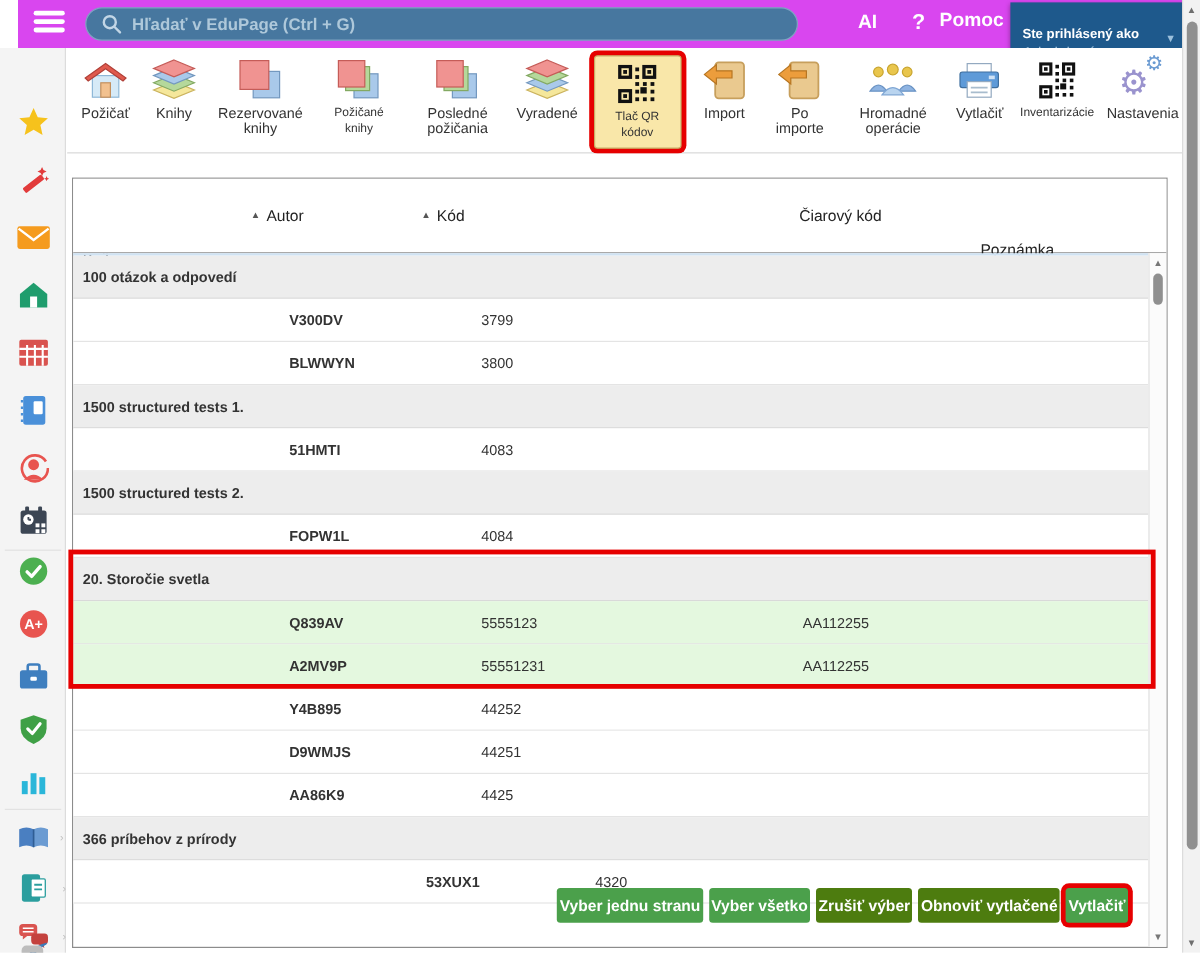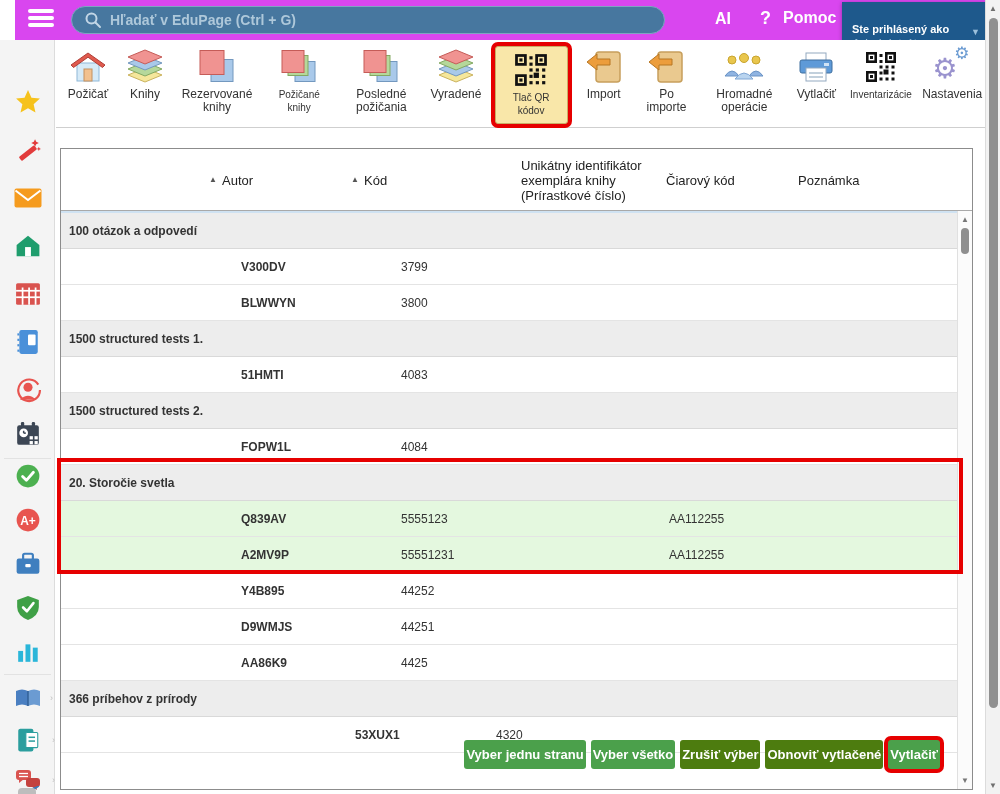--- a/index.html
+++ b/index.html
@@ -42,21 +42,21 @@
 
   
   .content { position:absolute; left:56px; top:128px; width:929px; height:666px; background:#fff; }
   .table { position:absolute; left:4px; top:20px; width:913px; height:642px; border:1px solid #8c8c8c; background:#fff; }
   .thead { position:relative; height:62px; border-bottom:1px solid #a9a9a9; background:#fff; font-size:13px; color:#222; }
   .thead .hc { position:absolute; top:50%; transform:translateY(-50%); white-space:nowrap; }
   .thead .sort { position:absolute; top:50%; transform:translateY(-58%); font-size:8px; color:#555; }
   .h-kniha { left:8px;margin-top:36px; } .s-autor { left:148px; } .h-autor { left:161px; }
   .s-kod { left:290px; } .h-kod { left:303px; }
   .h-unik { left:460px; width:150px; white-space:normal !important; line-height:15px; }
-  .h-ciar { left:605px; } .h-pozn { left:737px; }
+  .h-ciar { left:605px; } .h-pozn { left:756px;margin-top:28px; }
   .tbody { position:absolute; left:0; top:62px; right:15px; bottom:0; border-top:2px solid #cfe2f2; overflow:hidden; }
   .trow { position:relative; height:36px; border-bottom:1px solid #e4e4e4; background:#fff; }
   .trow.group { background:#ededed; border-bottom:1px solid #d9d9d9; }
   .trow.sel { background:#e4f8df; }
   .trow span { position:absolute; top:50%; transform:translateY(-50%); font-size:12px; color:#333; white-space:nowrap; }
   .trow .ct { left:8px; font-weight:bold; }
   .trow .cc { left:180px; font-weight:bold; }
   .trow .ci { left:340px; }
   .trow .cb { left:608px; }
   .trow.shift .cc { left:294px; }
@@ -426,21 +426,20 @@
   </div>
 
   <div class="content">
     <div class="table">
       <div class="thead">
         <span class="hc h-kniha">Kniha</span>
         <span class="sort s-autor">▲</span>
         <span class="hc h-autor">Autor</span>
         <span class="sort s-kod">▲</span>
         <span class="hc h-kod">Kód</span>
-        <span class="hc h-unik">Unikátny identifikátor exemplára knihy (Prírastkové číslo)</span>
         <span class="hc h-ciar">Čiarový kód</span>
         <span class="hc h-pozn">Poznámka</span>
       </div>
       <div class="tbody">
         <div class="trow group">
             <span class="ct">100 otázok a odpovedí</span>
           </div>
         <div class="trow">
             <span class="cc">V300DV</span>
             <span class="ci">3799</span>

